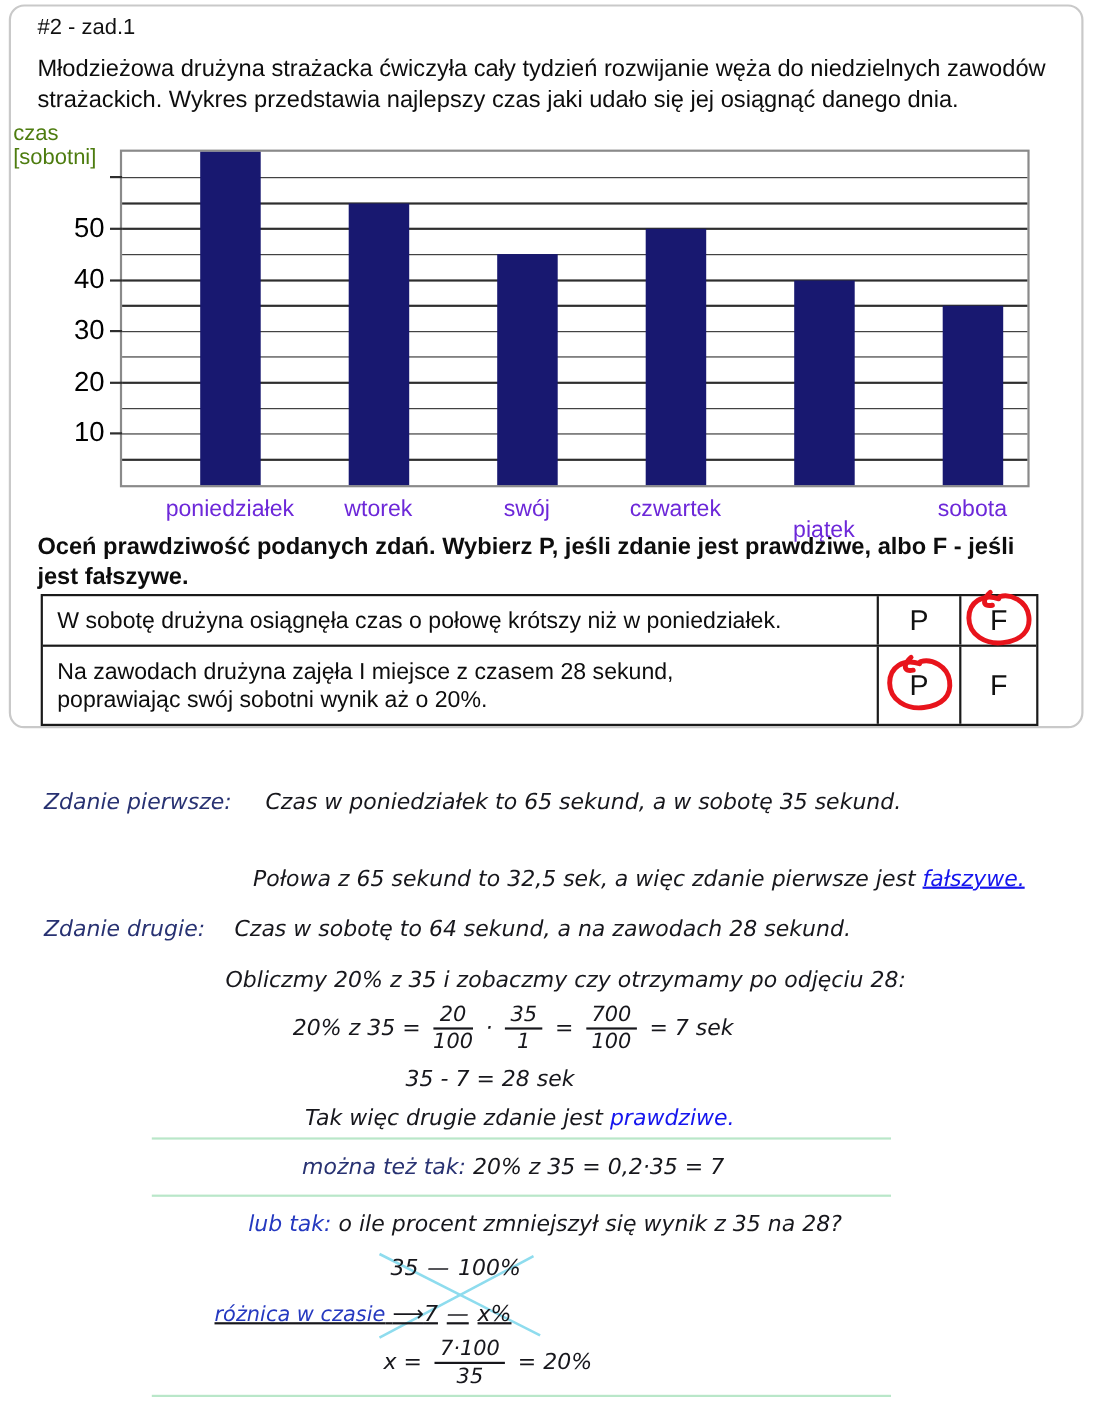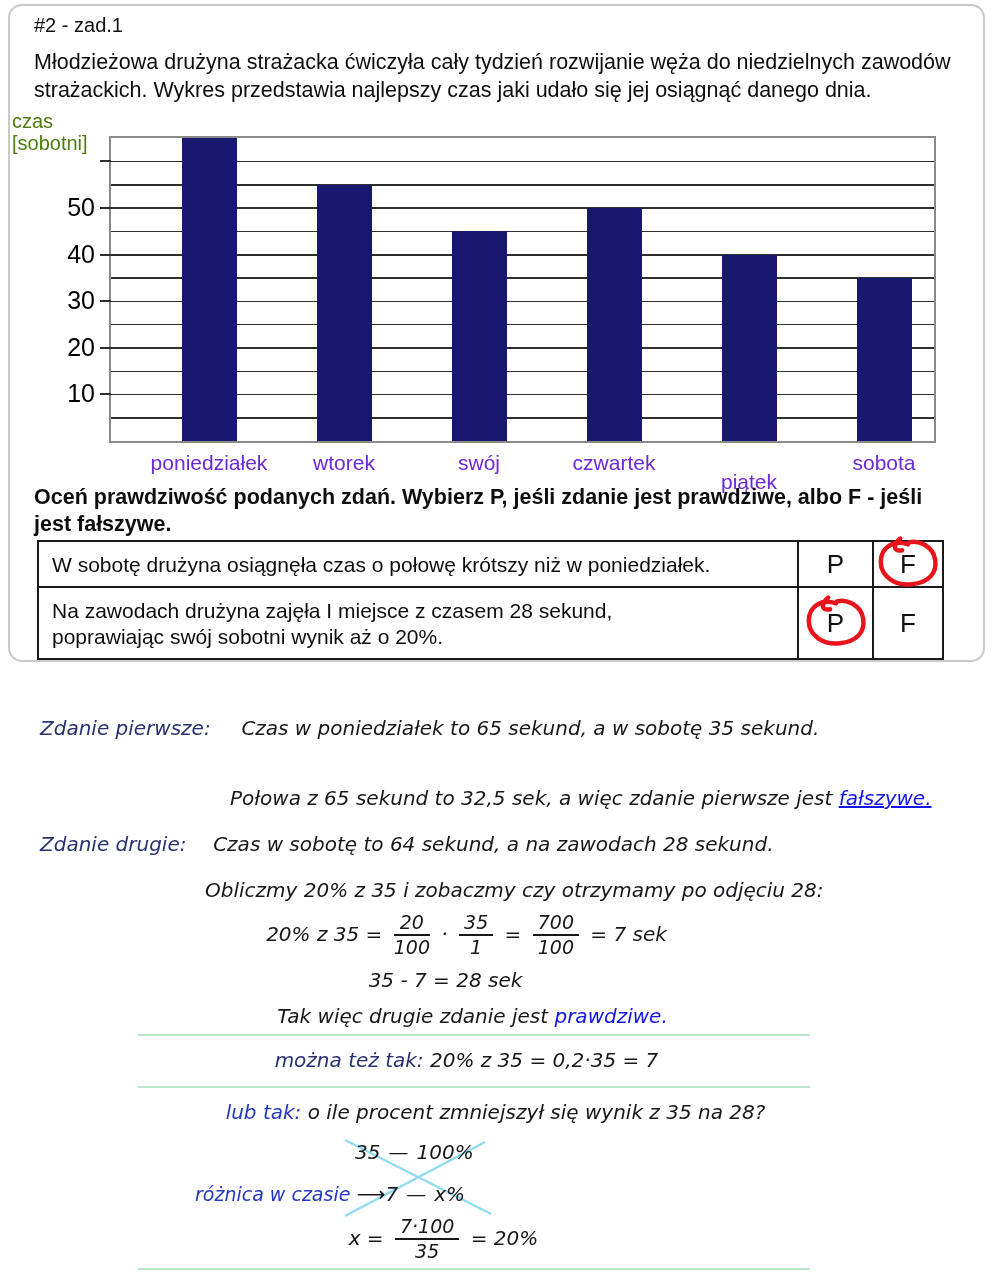--- a/index.html
+++ b/index.html
@@ -50,21 +50,21 @@
   .hr-green{position:absolute;left:138px;width:672px;height:2px;background:#b9e7c9;}
 
   .frac{display:inline-block;vertical-align:middle;text-align:center;margin:0 5px;font-size:19px;line-height:21px;}
   .frac .fn{display:block;padding:0 5px 1px;border-bottom:2px solid #17171c;}
   .frac .fd{display:block;padding-top:1px;}
 
   .prop{position:absolute;left:195px;top:1138px;width:320px;height:86px;}
   .prop-cross{position:absolute;left:148px;top:0;}
   .prop-cross line{stroke:#8edcee;stroke-width:2.4;}
   .prop-r1{position:absolute;left:160px;top:2px;}
-  .prop-r2{position:absolute;left:0;top:44px;white-space:nowrap;}
+  .prop-r2{position:absolute;left:0;top:44px;white-space:nowrap;text-decoration:underline;}
   .dash{letter-spacing:0;padding:0 8px;}
 </style>
 </head>
 <body>
 
 <div id="screen">
 
   <div class="card">
     <div class="task-id">#2 - zad.1</div>
     <div class="intro">Młodzieżowa drużyna strażacka ćwiczyła cały tydzień rozwijanie węża do niedzielnych zawodów strażackich. Wykres przedstawia najlepszy czas jaki udało się jej osiągnąć danego dnia.</div>

